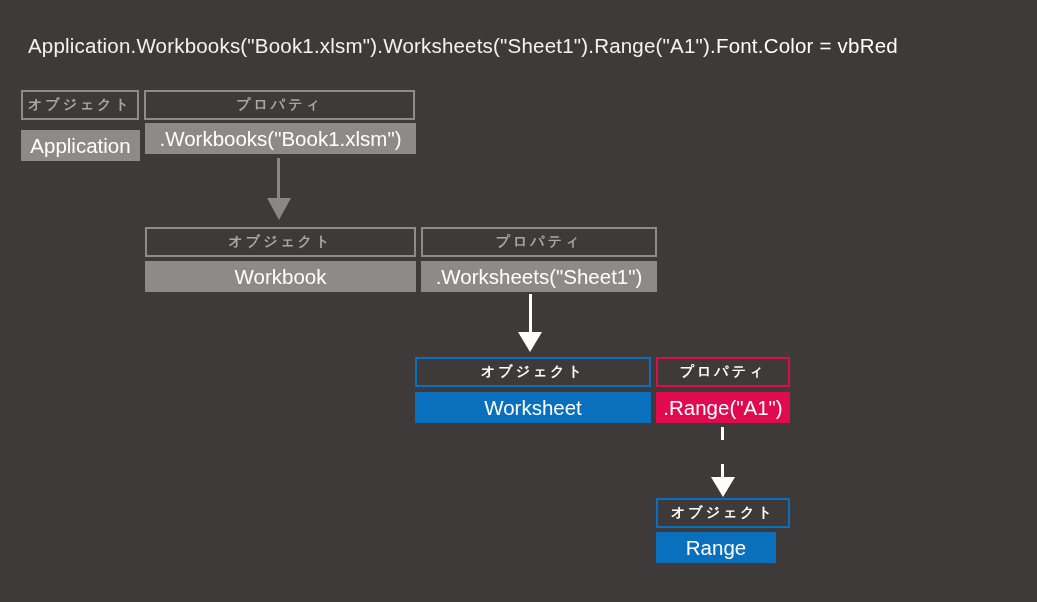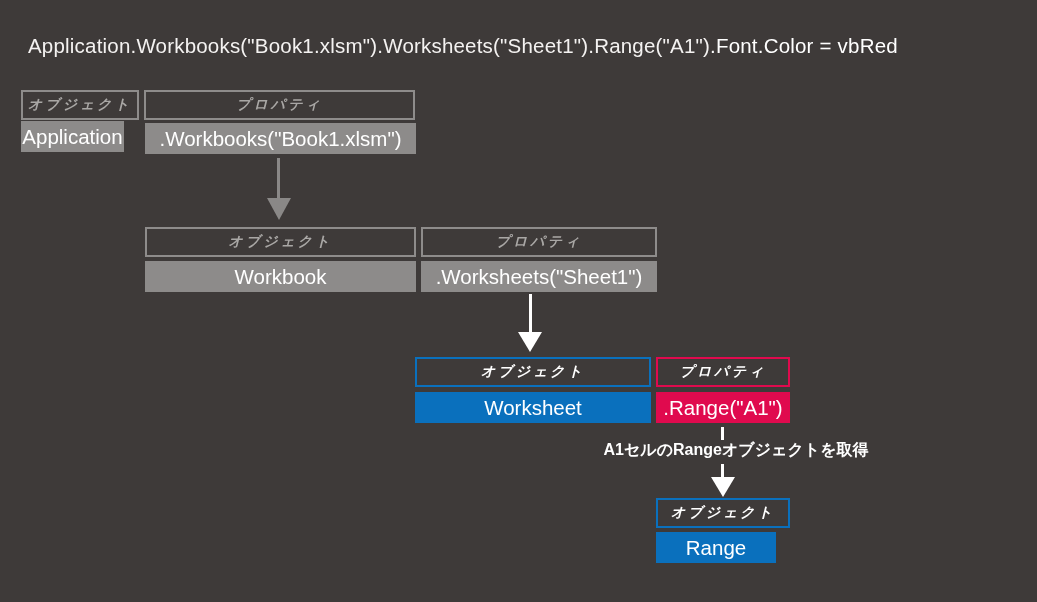--- a/index.html
+++ b/index.html
@@ -16,21 +16,20 @@
   }
   .code-line .bright { color:#f4f2f1; }
   .code-line .dim    { color:#ffffff; }
 
   .label-box {
     position:absolute; height:30px; box-sizing:border-box;
     border:2px solid #8e8c8b;
     color:#a9a7a5; font-size:14px; font-weight:bold; letter-spacing:3px;
     display:flex; align-items:center; justify-content:center;
     white-space:nowrap;
-    font-style:italic;
   }
   .label-box.blue { border-color:var(--blue); color:#ffffff; }
   .label-box.pink { border-color:var(--pink); color:#ffffff; }
 
   .value-box {
     position:absolute; height:31px; box-sizing:border-box;
     color:#ffffff; font-size:20.5px;
     display:flex; align-items:center; justify-content:center;
     white-space:nowrap;
   }
@@ -54,21 +53,21 @@
 </style>
 </head>
 <body>
 
 <div class="stage">
 
   <div class="code-line"><span class="bright">Application.Workbooks("Book1.xlsm").Worksheets("Sheet1").Range("A1")</span><span class="dim">.Font.Color = vbRed</span></div>
 
   <div class="label-box" style="left:21px; top:90px; width:118px;">オブジェクト</div>
   <div class="label-box" style="left:144px; top:90px; width:271px;">プロパティ</div>
-  <div class="value-box gray" style="left:21px; top:121px; width:103px;">Application</div>
+  <div class="value-box gray" style="left:21px; top:130px; width:119px;">Application</div>
   <div class="value-box gray" style="left:145px; top:123px; width:271px;">.Workbooks("Book1.xlsm")</div>
 
   <div class="gray-arrow">
     <div class="shaft" style="left:277px; top:158px; height:41px;"></div>
     <div class="head" style="left:267px; top:198px;"></div>
   </div>
 
   <div class="label-box" style="left:145px; top:227px; width:271px;">オブジェクト</div>
   <div class="label-box" style="left:421px; top:227px; width:236px;">プロパティ</div>
   <div class="value-box gray" style="left:145px; top:261px; width:271px;">Workbook</div>
@@ -80,21 +79,20 @@
   </div>
 
   <div class="label-box blue" style="left:415px; top:357px; width:236px;">オブジェクト</div>
   <div class="label-box pink" style="left:656px; top:357px; width:134px;">プロパティ</div>
   <div class="value-box blue" style="left:415px; top:392px; width:236px;">Worksheet</div>
   <div class="value-box pink" style="left:656px; top:392px; width:134px;">.Range("A1")</div>
 
   <div class="white-arrow">
     <div class="shaft" style="left:721px; top:427px; height:13px;"></div>
   </div>
-  <div class="annotation">A1セルのRangeオブジェクトを取得</div>
   <div class="white-arrow">
     <div class="shaft" style="left:721px; top:464px; height:15px;"></div>
     <div class="head" style="left:711px; top:477px;"></div>
   </div>
 
   <div class="label-box blue" style="left:656px; top:498px; width:134px;">オブジェクト</div>
   <div class="value-box blue" style="left:656px; top:532px; width:120px;">Range</div>
 
 </div>
 

